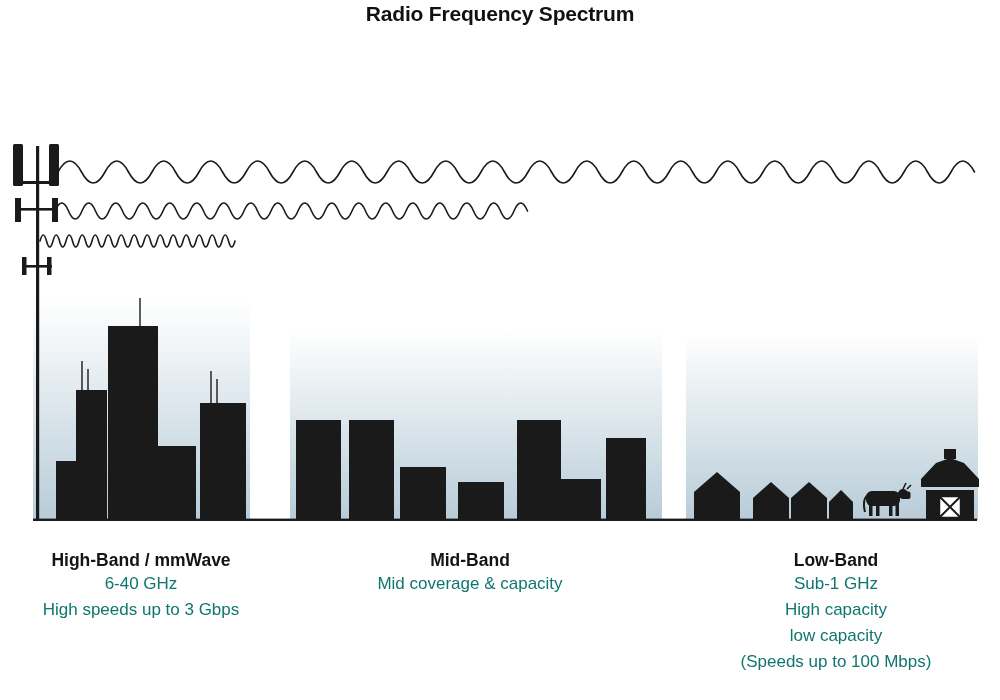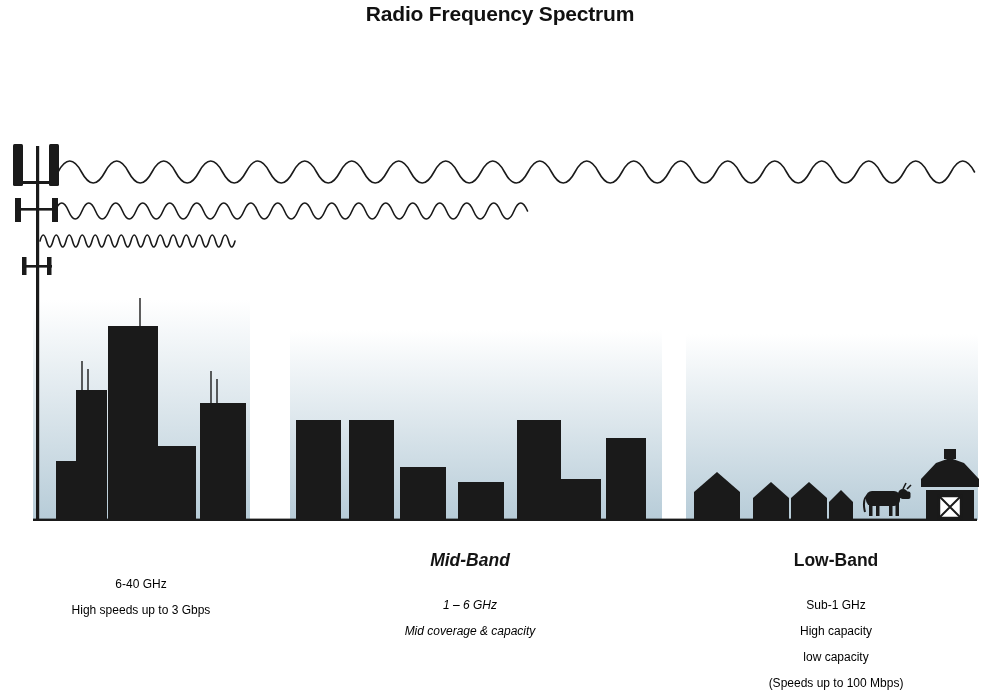--- a/index.html
+++ b/index.html
@@ -13,21 +13,21 @@
     font-size:21px;font-weight:700;color:#111;letter-spacing:-.2px;
   }
   svg.scene{position:absolute;top:0;left:0;}
   .ink{fill:var(--ink,#1a1a1a);}
   .wave{fill:none;stroke:var(--ink,#1a1a1a);stroke-width:1.6;stroke-linecap:round;}
   .antenna-line{stroke:var(--ink,#1a1a1a);stroke-width:1.4;}
   .sky-stop-top{stop-color:var(--sky,#b7ccd8);stop-opacity:0;}
   .sky-stop-bottom{stop-color:var(--sky,#b7ccd8);stop-opacity:1;}
   .band-label{position:absolute;top:550px;text-align:center;}
   .band-name{font-size:17.5px;font-weight:700;color:#141414;}
-  .band-lines{margin-top:21px;font-size:12px;line-height:26px;color:#000000;}
+  .band-lines{font-size:17px;line-height:26px;color:#0f766e;}
 </style>
 </head>
 <body>
 
 <div class="stage">
 
   <div class="title">Radio Frequency Spectrum</div>
 
   <svg class="scene" width="1000" height="700" viewBox="0 0 1000 700">
     <defs>
@@ -110,30 +110,30 @@
         <rect class="ink" x="944" y="449" width="12" height="10"></rect>
         <polygon class="ink" points="921,487 921,479 936,463 950,458 964,463 979,479 979,487"></polygon>
         <rect class="ink" x="926" y="490" width="48" height="30"></rect>
         <rect x="939" y="496" width="22" height="22" fill="#ffffff" stroke="var(--ink,#1a1a1a)" stroke-width="2.5"></rect>
         <path d="M939,496 L961,518 M961,496 L939,518" stroke="var(--ink,#1a1a1a)" stroke-width="2" fill="none"></path>
       </g>
     </g>
   </svg>
 
   <div class="band-label" style="left:16px;width:250px;">
+    <div class="band-name">High-Band / mmWave</div>
     <div class="band-lines">
       <div>6-40 GHz</div>
       <div>High speeds up to 3 Gbps</div>
     </div>
   </div>
 
-  <div class="band-label" style="left:345px;width:250px;font-style:italic;">
+  <div class="band-label" style="left:345px;width:250px;">
     <div class="band-name">Mid-Band</div>
     <div class="band-lines">
-      <div>1 – 6 GHz</div>
       <div>Mid coverage &amp; capacity</div>
     </div>
   </div>
 
   <div class="band-label" style="left:708px;width:256px;">
     <div class="band-name">Low-Band</div>
     <div class="band-lines">
       <div>Sub-1 GHz</div>
       <div>High capacity</div>
       <div>low capacity</div>

